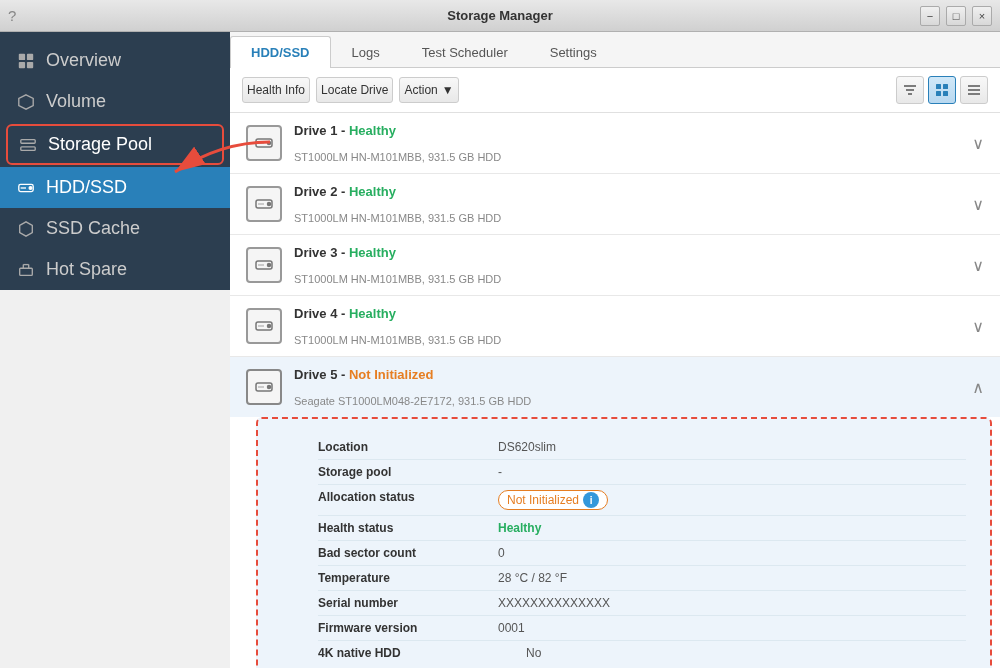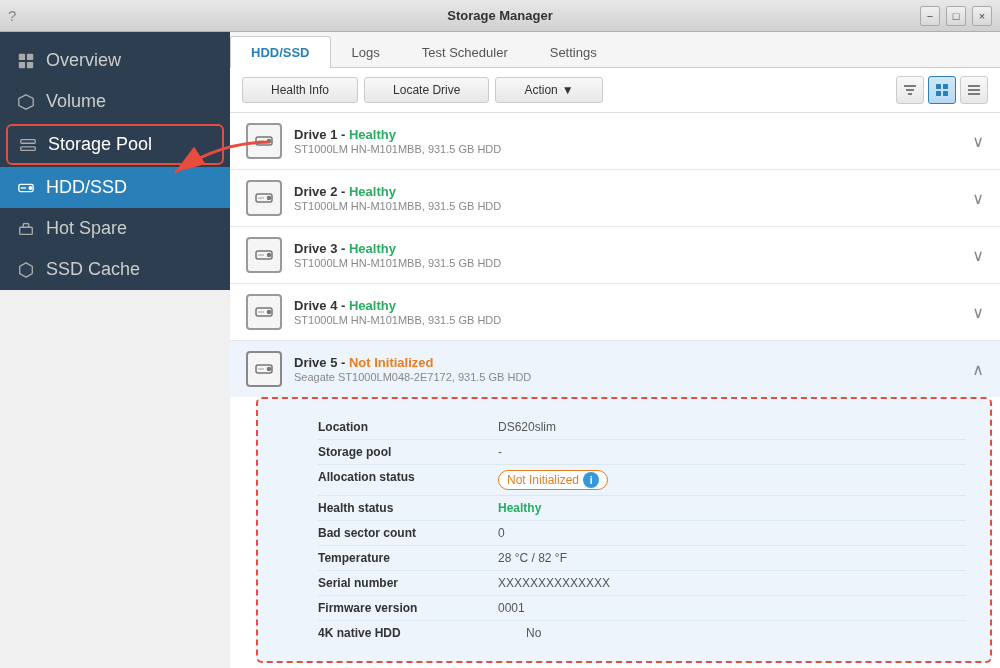--- a/index.html
+++ b/index.html
@@ -84,21 +84,21 @@
 
     
     .toolbar {
       display: flex;
       align-items: center;
       padding: 8px 12px;
       gap: 6px;
       border-bottom: 1px solid #e0e0e0;
     }
     .toolbar-btn {
-      padding: 5px 28px;
+      padding: 5px 4px;
       border: 1px solid #ccc;
       background: linear-gradient(to bottom, #f8f8f8, #e8e8e8);
       border-radius: 3px;
       cursor: pointer;
       font-size: 12px;
       color: #333;
       display: flex;
       align-items: center;
       gap: 4px;
     }
@@ -132,21 +132,21 @@
       width: 36px; height: 36px;
       border: 2px solid #999;
       border-radius: 4px;
       display: flex; align-items: center; justify-content: center;
       background: #f5f5f5;
       flex-shrink: 0;
     }
     .drive-icon svg { width: 22px; height: 22px; }
     .drive-info { flex: 1; }
     .drive-name { font-size: 13px; font-weight: 600; color: #333; }
-    .drive-model { font-size: 11px; color: #888; margin-top: 1px; }
+    .drive-model { font-size: 11px; color: #888; margin-top: 13px; }
     .status-healthy { color: #27ae60; }
     .status-not-init { color: #e67e22; }
     .chevron { color: #888; font-size: 16px; cursor: pointer; }
 
     
     .drive-details {
       background: #edf4fb;
       padding: 16px 24px 16px 60px;
       border: 2px dashed #e74c3c;
       margin: 0 8px 8px 26px;
@@ -244,36 +244,36 @@
             <circle cx="15" cy="10" r="1.5" fill="#fff"></circle>
             <line x1="4" y1="10" x2="10" y2="10"></line>
           </svg>
         </div>
         <span>HDD/SSD</span>
       </div>
 
       <div class="sidebar-item">
         <div class="sidebar-icon">
           <svg viewBox="0 0 20 20" fill="none" stroke="#aaa" stroke-width="1.5" width="18" height="18">
+            <path d="M3 6 L10 2 L17 6 L17 14 L10 18 L3 14 Z"></path>
+          </svg>
+        </div>
+        <span>SSD Cache</span>
+      </div>
+
+      <div class="sidebar-item">
+        <div class="sidebar-icon">
+          <svg viewBox="0 0 20 20" fill="none" stroke="#aaa" stroke-width="1.5" width="18" height="18">
             <rect x="3" y="8" width="14" height="8" rx="1"></rect>
             <line x1="7" y1="8" x2="7" y2="4"></line>
             <line x1="13" y1="8" x2="13" y2="4"></line>
             <line x1="7" y1="4" x2="13" y2="4"></line>
           </svg>
         </div>
         <span>Hot Spare</span>
-      </div>
-
-      <div class="sidebar-item">
-        <div class="sidebar-icon">
-          <svg viewBox="0 0 20 20" fill="none" stroke="#aaa" stroke-width="1.5" width="18" height="18">
-            <path d="M3 6 L10 2 L17 6 L17 14 L10 18 L3 14 Z"></path>
-          </svg>
-        </div>
-        <span>SSD Cache</span>
       </div>
     </div>
 
     <svg style="position:absolute; top:100px; left:160px; width:130px; height:120px; pointer-events:none; overflow:visible;">
 
       <defs>
         <marker id="arrowhead" markerWidth="10" markerHeight="7" refX="10" refY="3.5" orient="auto">
           <polygon points="0 0, 10 3.5, 0 7" fill="#e74c3c"></polygon>
         </marker>
       </defs>

